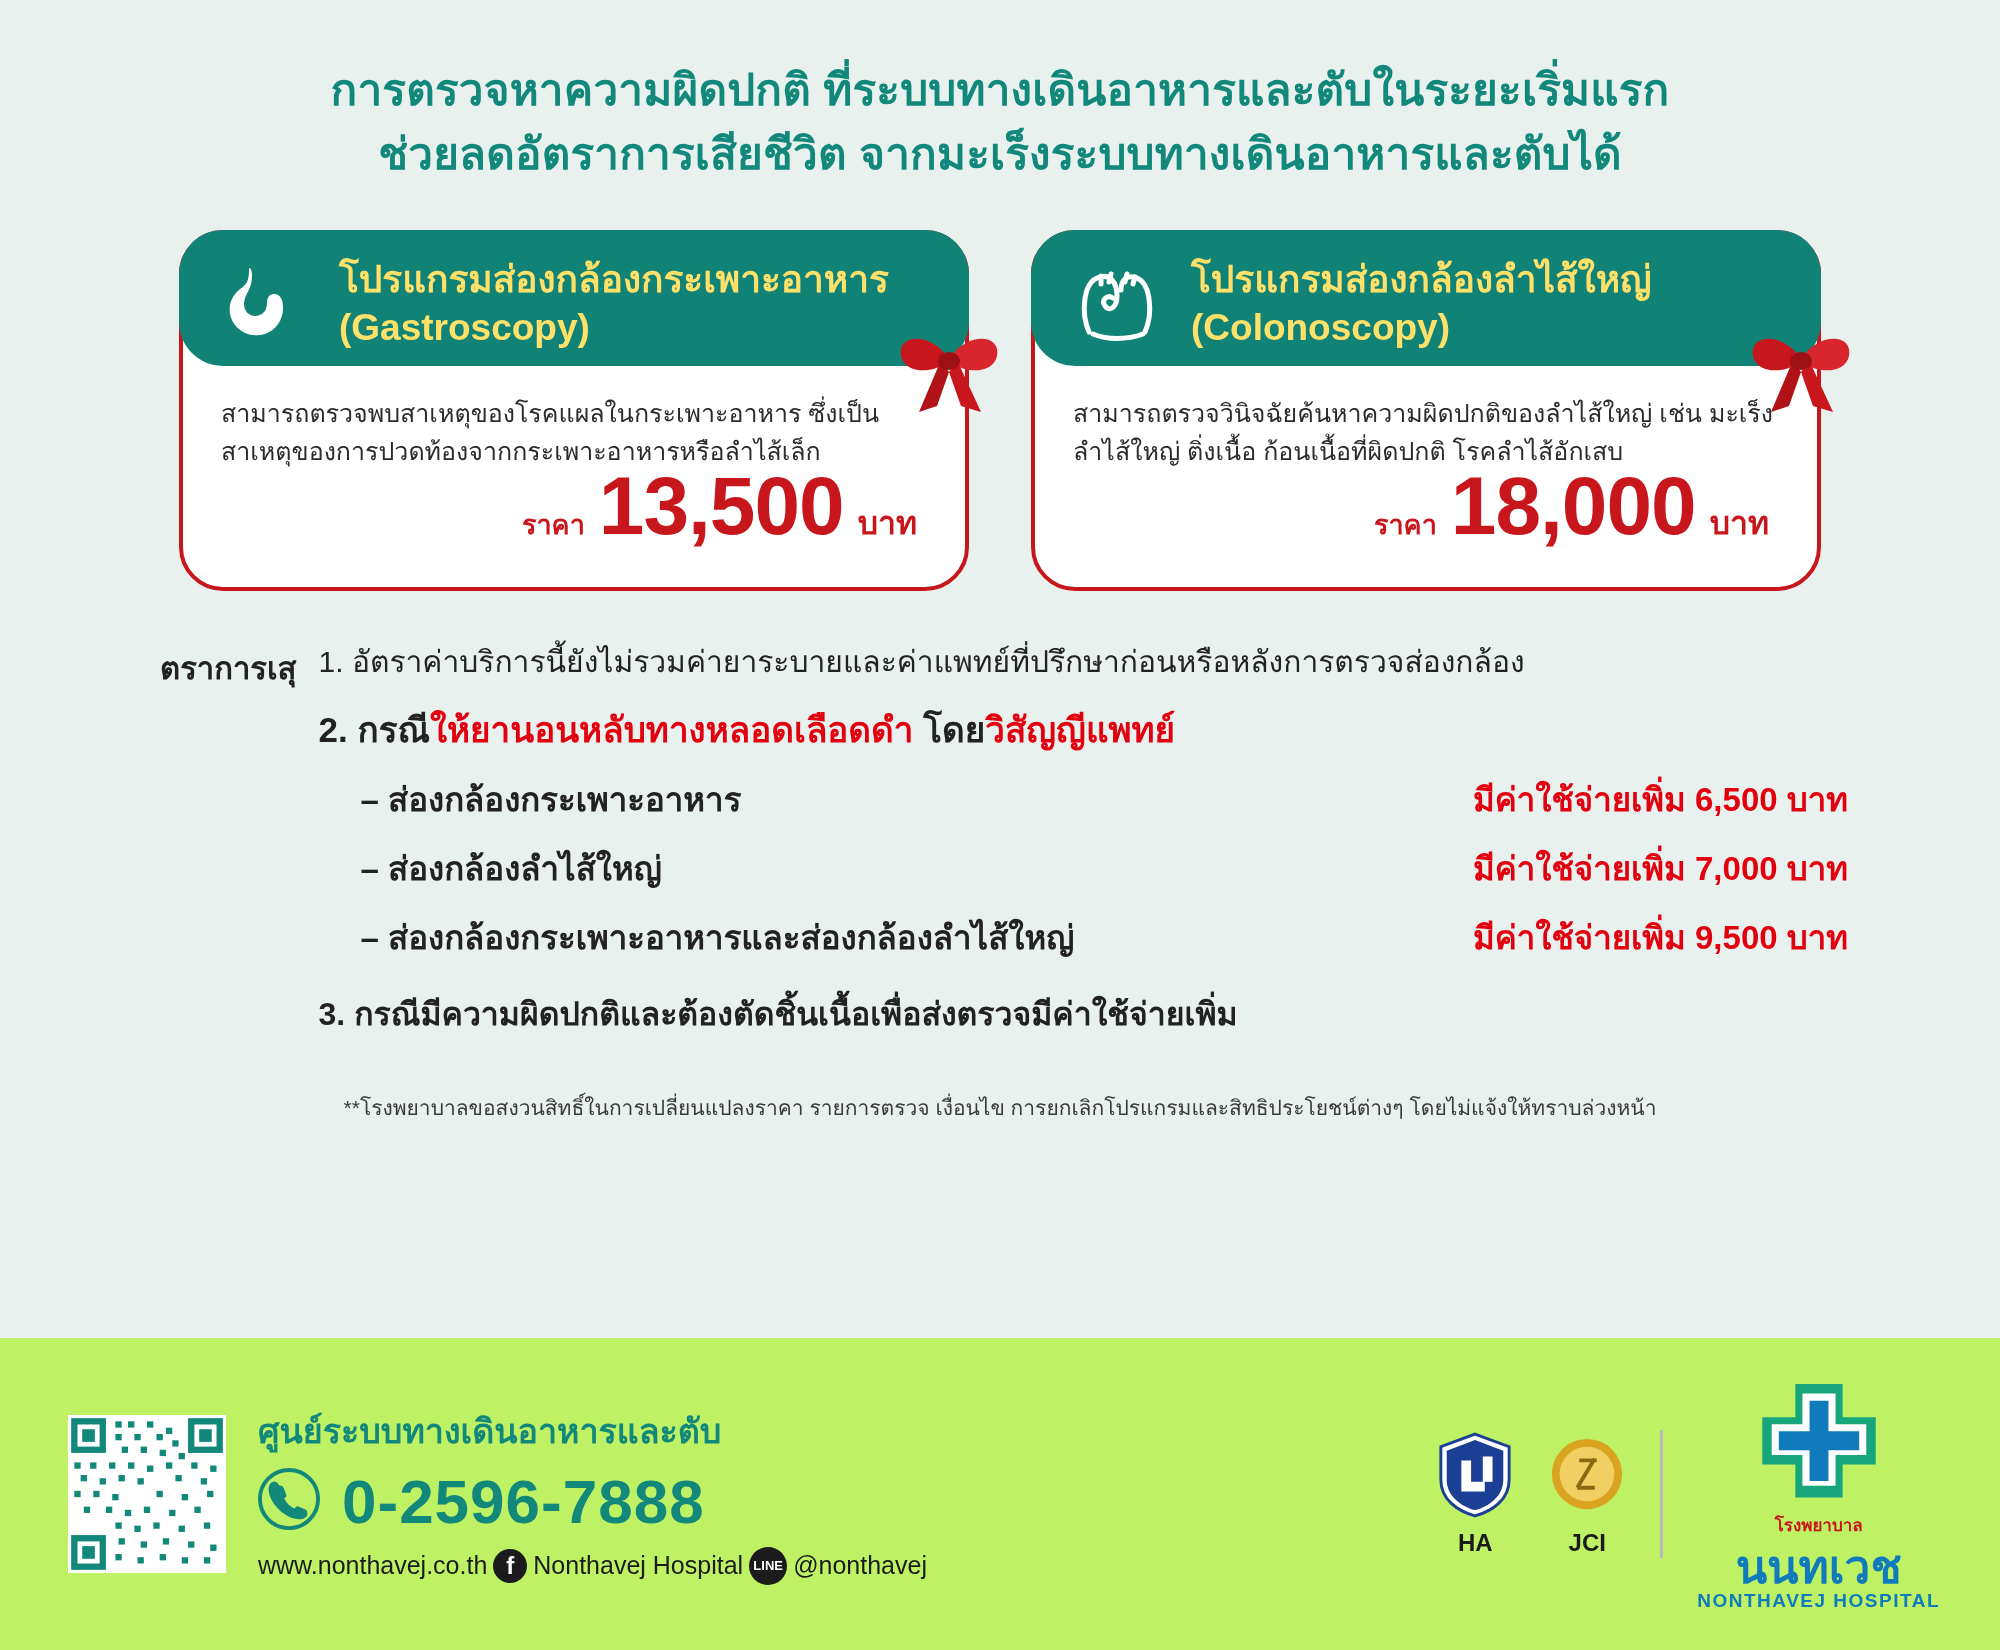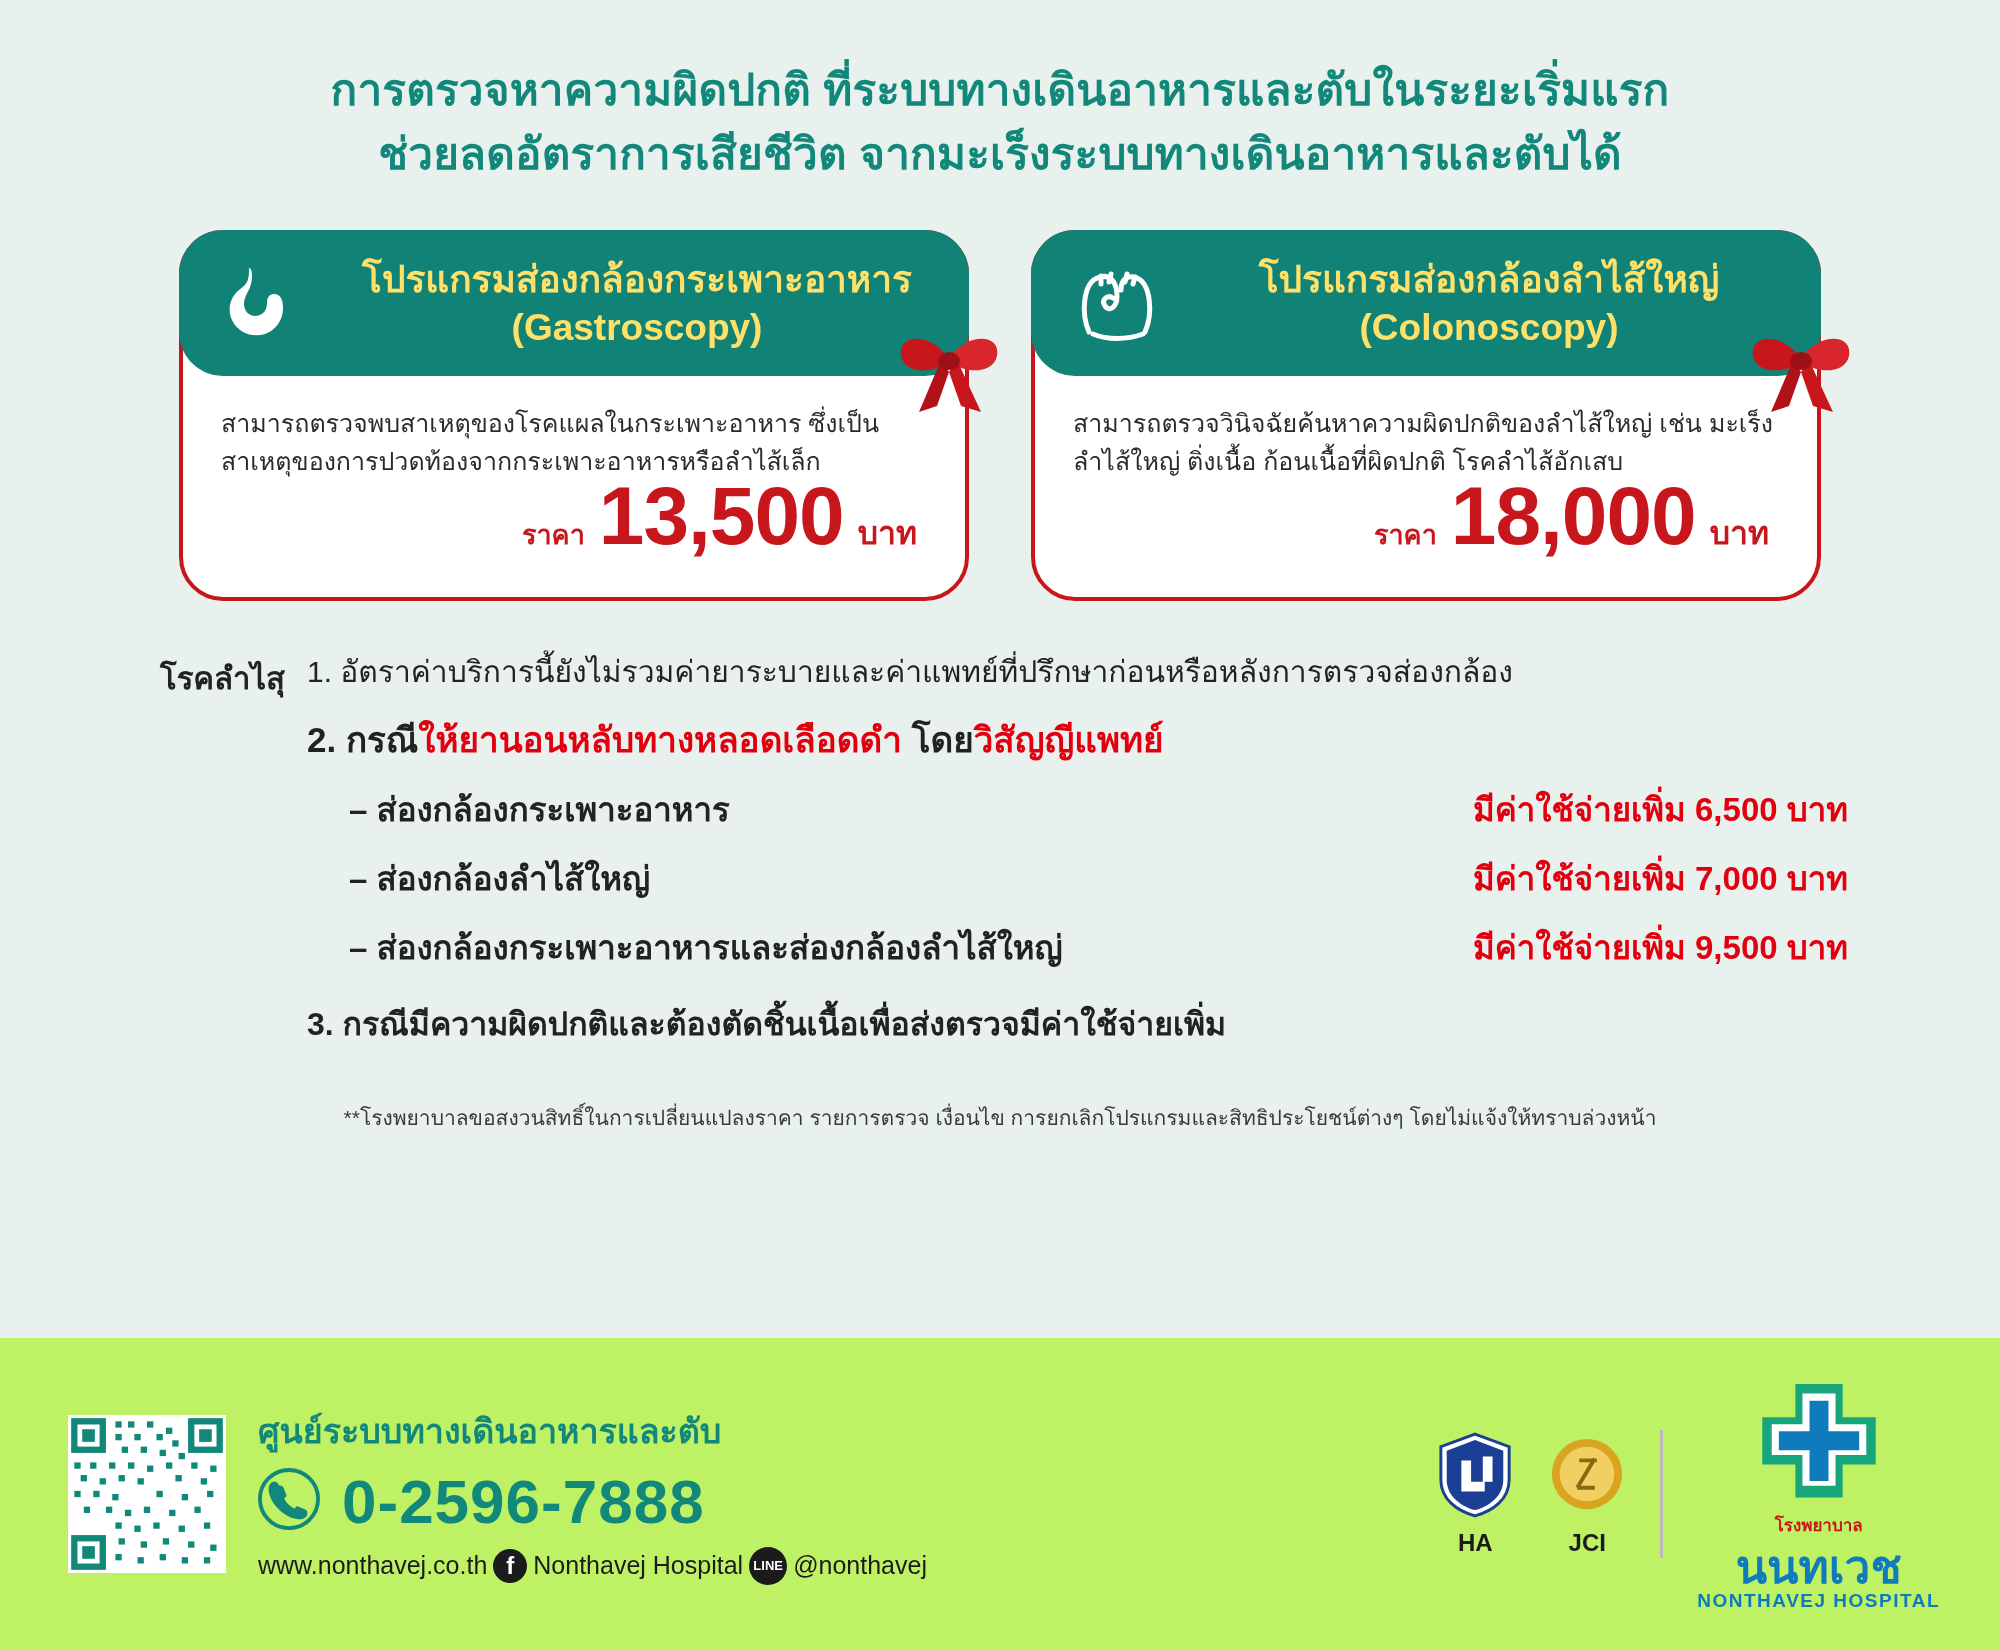--- a/index.html
+++ b/index.html
@@ -46,27 +46,26 @@
     background: #ffffff;
     border: 4px solid #c8161d;
     border-radius: 44px;
     box-sizing: border-box;
   }
   .card-head {
     position: relative;
     background: #118376;
     border-radius: 44px;
     margin: -4px -4px 0 -4px;
-    padding: 22px 34px 20px 34px;
+    padding: 22px 34px 10px 34px;
     display: flex;
     align-items: center;
     gap: 22px;
     min-height: 120px;
     box-sizing: border-box;
-    text-align: center;
   }
   .card-icon {
     flex: 0 0 auto;
     width: 104px;
     height: 104px;
     display: flex;
     align-items: center;
     justify-content: center;
   }
   .card-title {
@@ -332,21 +331,21 @@
         <div class="price-row">
           <span class="price-label">ราคา</span>
           <span class="price-value">18,000</span>
           <span class="price-unit">บาท</span>
         </div>
       </div>
     </div>
   </div>
 
   <div class="notes">
-    <div class="notes-label">โรคลำไสุ</div>
+    <div class="notes-label">ตราการเสุ</div>
     <div class="notes-list">
       <div class="note-1">1. อัตราค่าบริการนี้ยังไม่รวมค่ายาระบายและค่าแพทย์ที่ปรึกษาก่อนหรือหลังการตรวจส่องกล้อง</div>
       <div class="note-2">
         <span>2. กรณี</span><span class="red">ให้ยานอนหลับทางหลอดเลือดดำ</span><span> โดย</span><span class="red">วิสัญญีแพทย์</span>
       </div>
 
       <div class="sub-line sub-indent">
         <span class="sub-text">– ส่องกล้องกระเพาะอาหาร</span>
         <span class="sub-cost">มีค่าใช้จ่ายเพิ่ม 6,500 บาท</span>
       </div>

